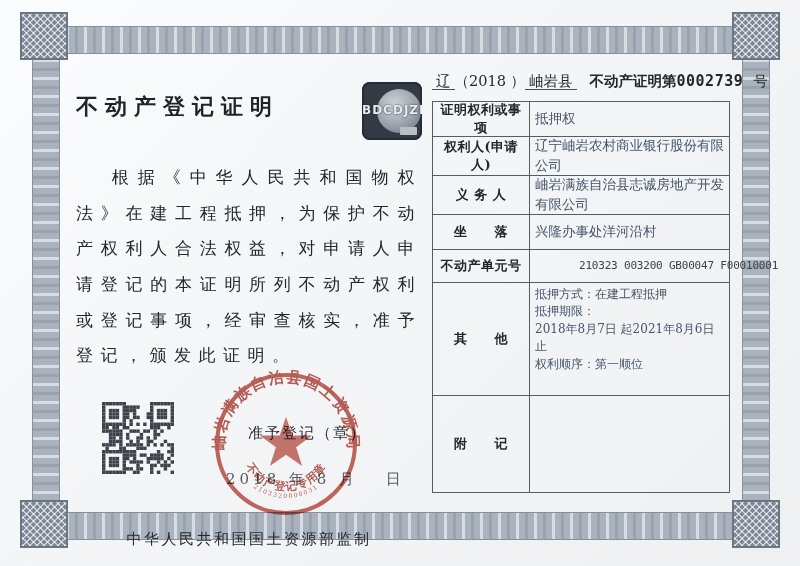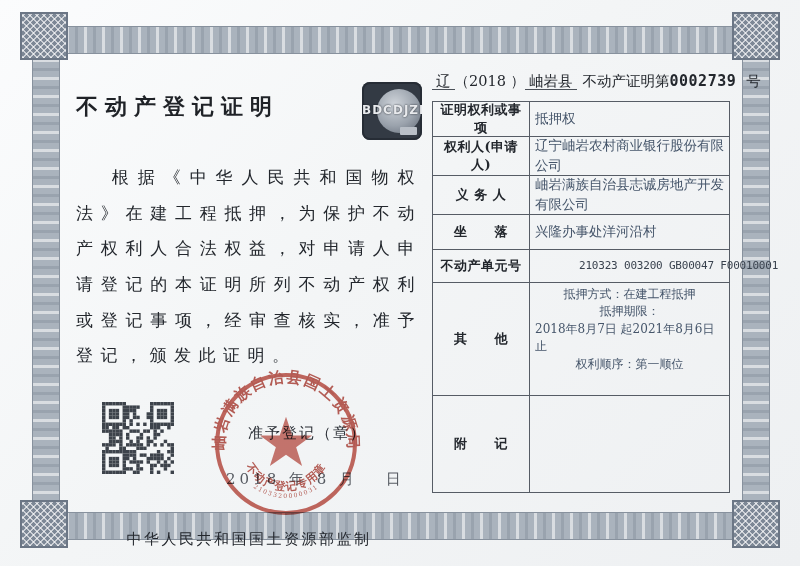--- a/index.html
+++ b/index.html
@@ -53,33 +53,33 @@
   .seal-star{fill:#c0544a;opacity:.9;}
   .seal-arc-text{fill:#b3493f;font-size:15px;font-weight:700;letter-spacing:2px;}
   .seal-inner-text{fill:#b3493f;font-size:11px;font-weight:700;letter-spacing:1px;}
   .seal-num-text{fill:#b3493f;font-size:6px;letter-spacing:1.5px;}
   .footer{text-align:center;}
   .made-by{font-size:15px;letter-spacing:2.5px;color:#23272d;}
   
   .right-col{position:absolute;left:432px;top:72px;width:298px;}
   .cert-no-line{font-size:14.5px;color:#23272d;white-space:nowrap;}
   .u{border-bottom:1px solid #4a5058;padding:0 4px;}
-  .cert-no-strong{font-weight:400;margin-left:6px;}
+  .cert-no-strong{font-weight:700;margin-left:13px;}
   .cert-no-number{font-family:"DejaVu Sans Mono","Liberation Mono",monospace;font-weight:700;
         font-size:15px;letter-spacing:.5px;}
   .cert-no-suffix{margin-left:10px;}
   .cert-table{margin-top:10px;border:1.5px solid #565c65;}
   .trow{display:flex;border-bottom:1px solid #565c65;}
   .trow:last-child{border-bottom:none;}
   .tlabel{flex:0 0 97px;display:flex;align-items:center;justify-content:center;
         font-size:13px;font-weight:700;letter-spacing:.5px;color:#23272d;
         border-right:1px solid #565c65;text-align:center;padding:2px 1px;box-sizing:border-box;}
   .tvalue{flex:1;padding:3px 5px;font-size:13.5px;line-height:1.45;color:#45556a;
         display:flex;flex-direction:column;justify-content:center;box-sizing:border-box;}
-  .tvalue.top{justify-content:flex-start;align-items:center;}
+  .tvalue.top{justify-content:flex-start;}
   .mono{font-family:"DejaVu Sans Mono","Liberation Mono",monospace;font-size:11px;
         letter-spacing:-.2px;color:#39424e;white-space:nowrap;}
   .oline{font-size:12px;color:#45556a;}
   .h1r{height:34px;} .h2r{height:38px;} .h3r{height:38px;} .h4r{height:34px;}
   .h5r{height:32px;gap:44px;} .h6r{height:112px;} .h7r{height:96px;}
 </style>
 </head>
 <body>
 
 <div class="page">

